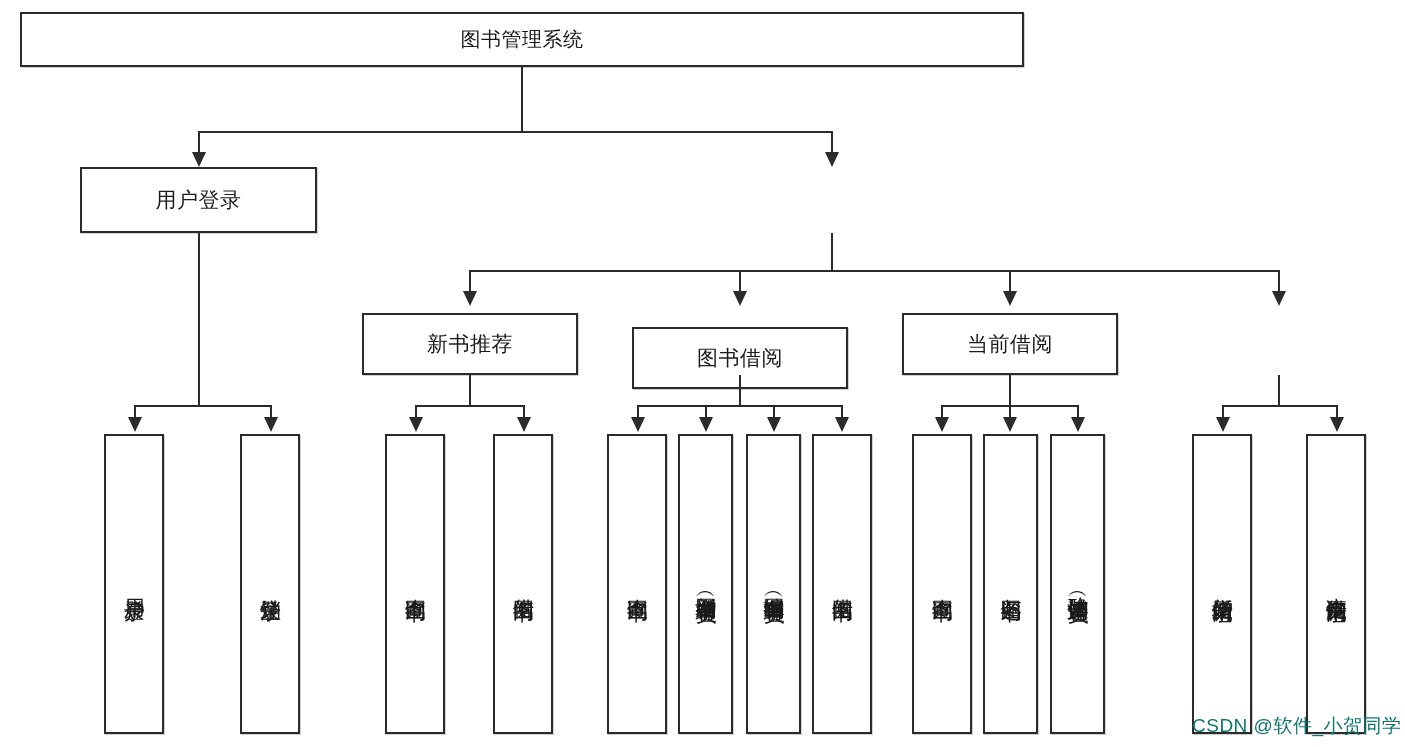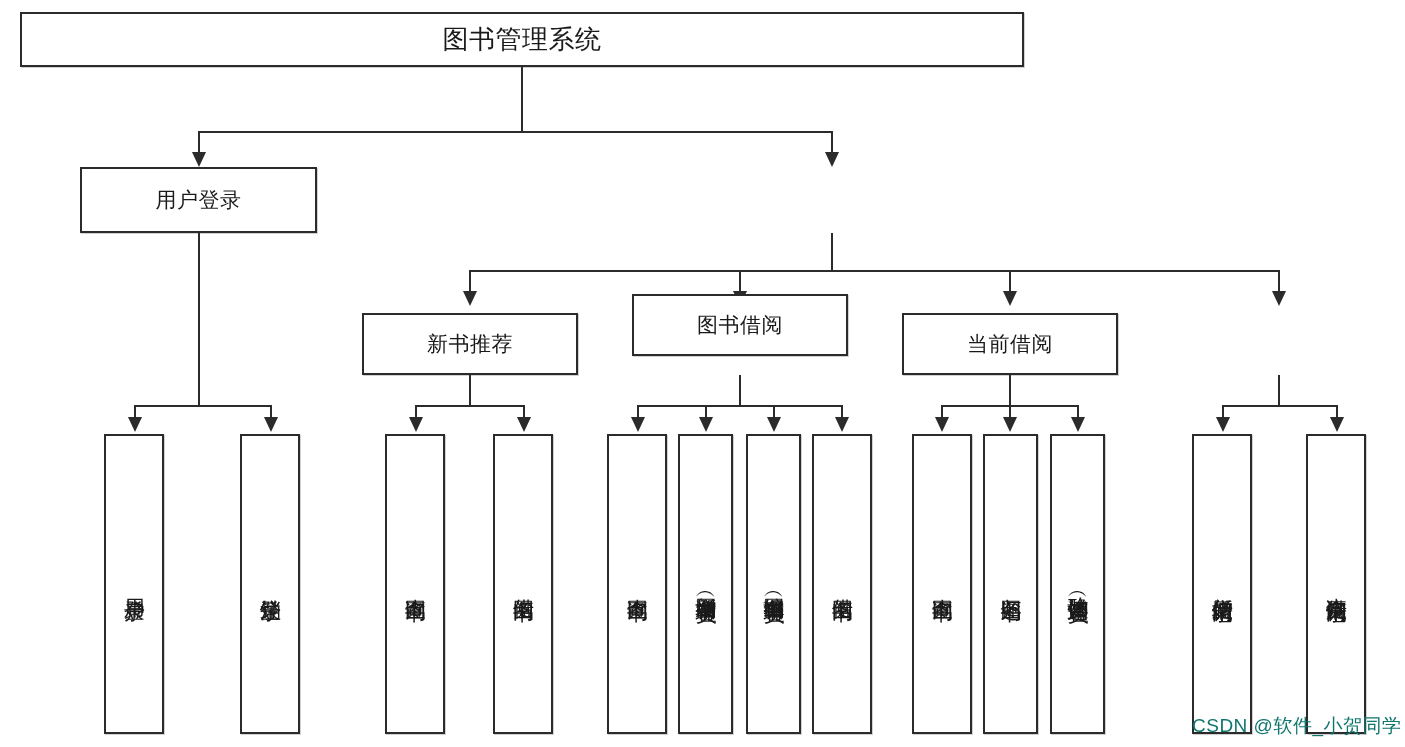--- a/index.html
+++ b/index.html
@@ -32,21 +32,21 @@
     display: block;
     text-align: center;
     line-height: 1.12;
   }
   .node.horiz .label {
     font-size: 21px;
     letter-spacing: 0.5px;
     white-space: nowrap;
   }
   .node.root .label {
-    font-size: 26px;
+    font-size: 20px;
     font-family: Liberation Serif, serif;
   }
   .node.vert {
     align-items: center;
     justify-content: center;
   }
   .node.vert .label {
     writing-mode: vertical-rl;
     text-orientation: upright;
     font-size: 21px;
@@ -123,21 +123,21 @@
 
   <div class="vline" style="left:1009px; top:270px; height:24px;"></div>
   <div class="arrow" style="left:1003px; top:291px;"></div>
 
   <div class="vline" style="left:1278px; top:270px; height:24px;"></div>
   <div class="arrow" style="left:1272px; top:291px;"></div>
 
   <div class="node horiz" style="left:362px; top:313px; width:216px; height:62px;">
     <span class="label">新书推荐</span>
   </div>
-  <div class="node horiz" style="left:632px; top:294px; width:216px; height:62px;">
+  <div class="node horiz" style="left:632px; top:327px; width:216px; height:62px;">
     <span class="label">图书借阅</span>
   </div>
   <div class="node horiz" style="left:902px; top:313px; width:216px; height:62px;">
     <span class="label">当前借阅</span>
   </div>
 
   <div class="vline" style="left:469px; top:375px; height:30px;"></div>
   <div class="hline" style="left:415px; top:405px; width:109px;"></div>
   <div class="vline" style="left:415px; top:405px; height:14px;"></div>
   <div class="arrow" style="left:409px; top:417px;"></div>

